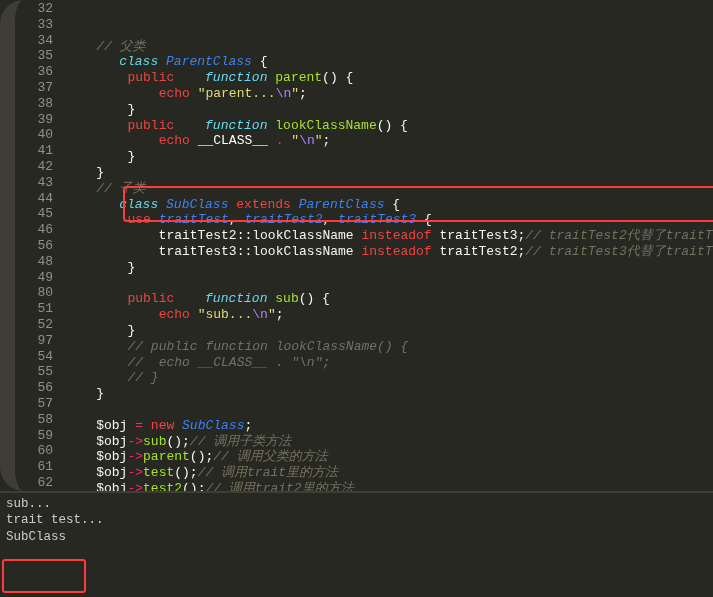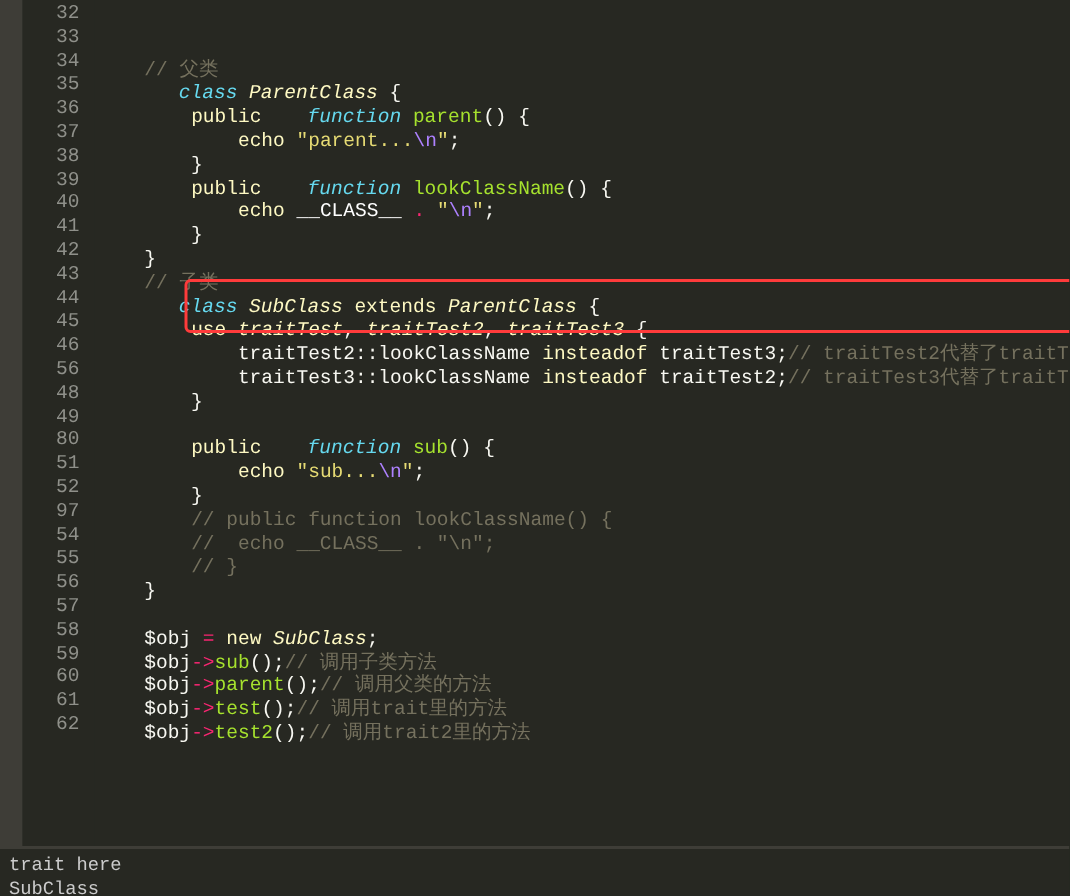--- a/index.html
+++ b/index.html
@@ -8,45 +8,46 @@
     font-size: 13px;
     background: #272822;
     color: #f8f8f2;
     line-height: 1.45;
     width: 713px;
     height: 597px;
     overflow: hidden;
   }
   .editor {
     display: flex;
-    height: 564px;
+    height: 491px;
     overflow: hidden;
     border-left: 15px solid #3e3d37;
+    border-radius: 24px;
   }
   .gutter {
     background: #272822;
     color: #8f908a;
     text-align: right;
     padding: 0 10px 0 4px;
     user-select: none;
     width: 48px;
     flex-shrink: 0;
   }
   .gutter div { height: 15.8px; }
   .code {
     flex: 1;
     white-space: pre;
     padding-left: 2px;
     position: relative;
   }
   .line { height: 15.8px; }
-  .c-comment { color: #75715e; }
+  .c-comment { color: #75715e; font-style: italic; }
   .c-keyword { color: #66d9ef; font-style: italic; margin-left: 23px; }
-  .c-keyword2 { color: #fef9c3; margin-top: 12px; }
-  .c-class { color: #fef9c3; font-style: italic; margin-top: 18px; }
+  .c-keyword2 { color: #ef4444; margin-top: 12px; }
+  .c-class { color: #3b82f6; font-style: italic; margin-top: 18px; }
   .c-func { color: #a6e22e; }
   .c-string { color: #e6db74; }
   .c-esc { color: #ae81ff; }
   .c-op { color: #f92672; }
   .c-const { color: #ffffff; }
   .c-plain { color: #f8f8f2; }
   .hl-box {
     position: absolute;
     border: 2px solid #ff3b3b;
     border-radius: 4px;
@@ -108,16 +109,17 @@
       <div>60</div>
       <div>61</div>
       <div>62</div>
     </div>
   <div class="code" id="code">
     <div class="line"><span class="c-plain">    </span><span class="c-comment">// 父类</span></div><div class="line"><span class="c-plain">    </span><span class="c-keyword">class</span><span class="c-plain"> </span><span class="c-class">ParentClass</span><span class="c-plain"> {</span></div><div class="line"><span class="c-plain">        </span><span class="c-keyword2">public</span><span class="c-plain"> </span><span class="c-keyword">function</span><span class="c-plain"> </span><span class="c-func">parent</span><span class="c-plain">() {</span></div><div class="line"><span class="c-plain">            </span><span class="c-keyword2">echo</span><span class="c-plain"> </span><span class="c-string">"parent...</span><span class="c-esc">\n</span><span class="c-string">"</span><span class="c-plain">;</span></div><div class="line"><span class="c-plain">        }</span></div><div class="line"><span class="c-plain">        </span><span class="c-keyword2">public</span><span class="c-plain"> </span><span class="c-keyword">function</span><span class="c-plain"> </span><span class="c-func">lookClassName</span><span class="c-plain">() {</span></div><div class="line"><span class="c-plain">            </span><span class="c-keyword2">echo</span><span class="c-plain"> </span><span class="c-const">__CLASS__</span><span class="c-plain"> </span><span class="c-op">.</span><span class="c-plain"> </span><span class="c-string">"</span><span class="c-esc">\n</span><span class="c-string">"</span><span class="c-plain">;</span></div><div class="line"><span class="c-plain">        }</span></div><div class="line"><span class="c-plain">    }</span></div><div class="line"><span class="c-plain">    </span><span class="c-comment">// 子类</span></div><div class="line"><span class="c-plain">    </span><span class="c-keyword">class</span><span class="c-plain"> </span><span class="c-class">SubClass</span><span class="c-plain"> </span><span class="c-keyword2">extends</span><span class="c-plain"> </span><span class="c-class">ParentClass</span><span class="c-plain"> {</span></div><div class="line"><span class="c-plain">        </span><span class="c-keyword2">use</span><span class="c-plain"> </span><span class="c-class">traitTest</span><span class="c-plain">, </span><span class="c-class">traitTest2</span><span class="c-plain">, </span><span class="c-class">traitTest3</span><span class="c-plain"> {</span></div><div class="line"><span class="c-plain">            traitTest2::lookClassName </span><span class="c-keyword2">insteadof</span><span class="c-plain"> traitTest3;</span><span class="c-comment">// traitTest2代替了traitTest3</span></div><div class="line"><span class="c-plain">            traitTest3::lookClassName </span><span class="c-keyword2">insteadof</span><span class="c-plain"> traitTest2;</span><span class="c-comment">// traitTest3代替了traitTest2</span></div><div class="line"><span class="c-plain">        }</span></div><div class="line"><span class="c-plain"></span></div><div class="line"><span class="c-plain">        </span><span class="c-keyword2">public</span><span class="c-plain"> </span><span class="c-keyword">function</span><span class="c-plain"> </span><span class="c-func">sub</span><span class="c-plain">() {</span></div><div class="line"><span class="c-plain">            </span><span class="c-keyword2">echo</span><span class="c-plain"> </span><span class="c-string">"sub...</span><span class="c-esc">\n</span><span class="c-string">"</span><span class="c-plain">;</span></div><div class="line"><span class="c-plain">        }</span></div><div class="line"><span class="c-plain">        </span><span class="c-comment">// public function lookClassName() {</span></div><div class="line"><span class="c-plain">        </span><span class="c-comment">//  echo __CLASS__ . "\n";</span></div><div class="line"><span class="c-plain">        </span><span class="c-comment">// }</span></div><div class="line"><span class="c-plain">    }</span></div><div class="line"><span class="c-plain"></span></div><div class="line"><span class="c-plain">    $obj </span><span class="c-op">=</span><span class="c-plain"> </span><span class="c-keyword2">new</span><span class="c-plain"> </span><span class="c-class">SubClass</span><span class="c-plain">;</span></div><div class="line"><span class="c-plain">    $obj</span><span class="c-op">-&gt;</span><span class="c-func">sub</span><span class="c-plain">();</span><span class="c-comment">// 调用子类方法</span></div><div class="line"><span class="c-plain">    $obj</span><span class="c-op">-&gt;</span><span class="c-func">parent</span><span class="c-plain">();</span><span class="c-comment">// 调用父类的方法</span></div><div class="line"><span class="c-plain">    $obj</span><span class="c-op">-&gt;</span><span class="c-func">test</span><span class="c-plain">();</span><span class="c-comment">// 调用trait里的方法</span></div><div class="line"><span class="c-plain">    $obj</span><span class="c-op">-&gt;</span><span class="c-func">test2</span><span class="c-plain">();</span><span class="c-comment">// 调用trait2里的方法</span></div><div class="hl-box hl1"></div>
   </div>
 </div>
 
 <div class="output" id="output">
-    <div>trait here</div>
+  <div>sub...</div>
+    <div>trait test...</div>
     <div>SubClass</div>
     <div class="hl2"></div>
 </div>
 
 </body></html>

